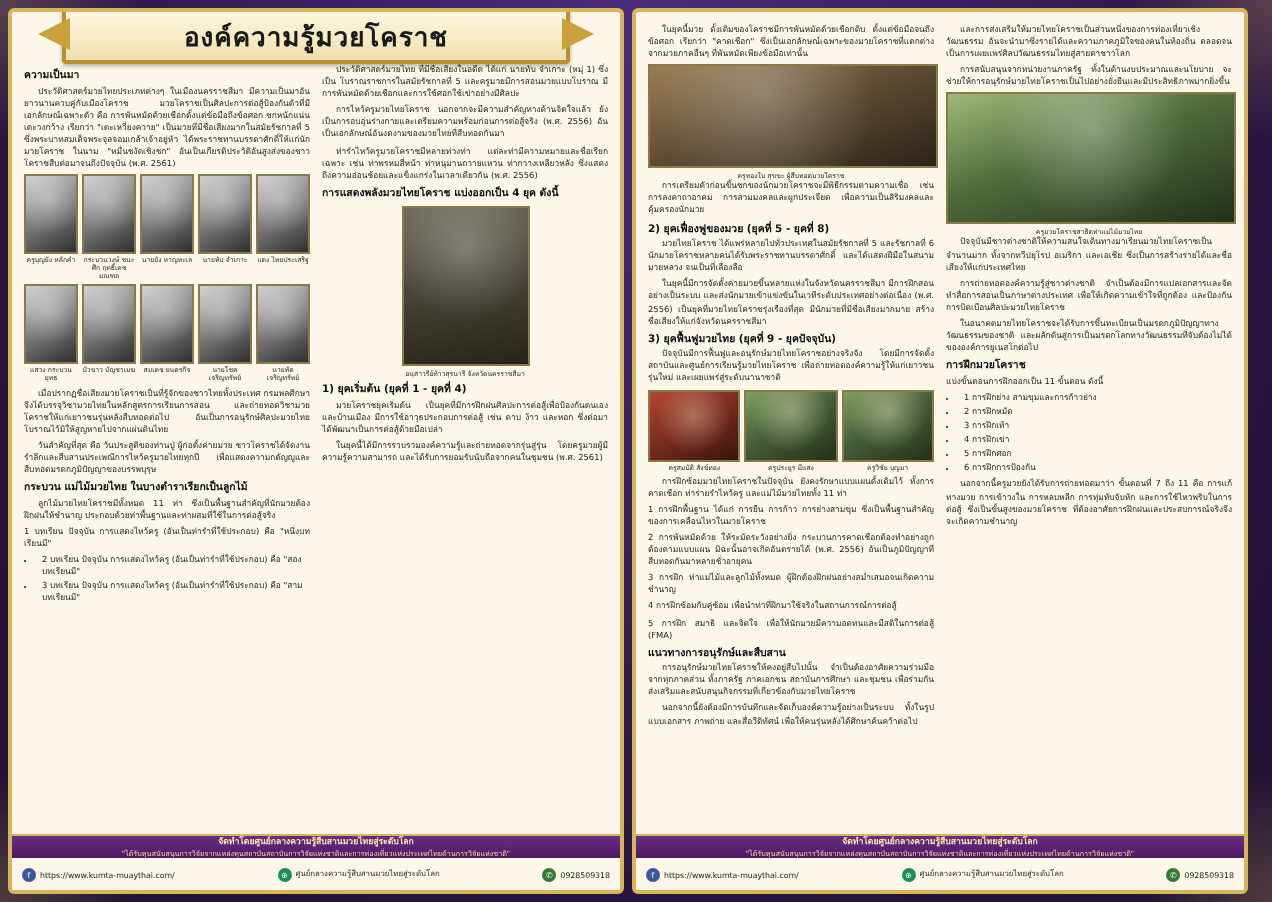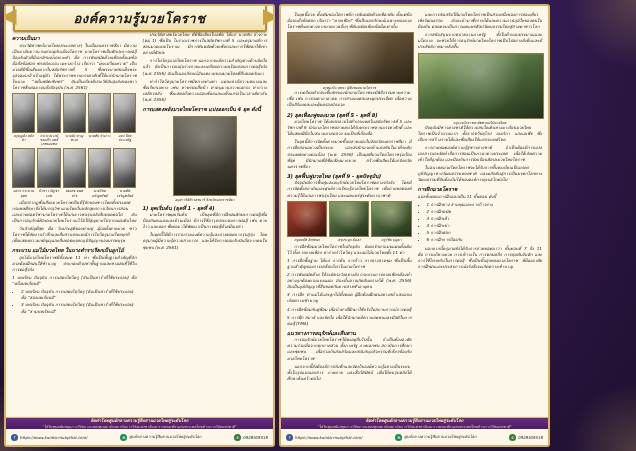--- a/index.html
+++ b/index.html
@@ -24,28 +24,27 @@
     background:radial-gradient(circle at 0 0, rgba(255,215,120,.22), rgba(255,215,120,0) 70%);
     pointer-events:none;
   }
   .corner.tl{left:0;top:0;}
   .corner.tr{right:0;top:0;transform:scaleX(-1);}
   .corner.bl{left:0;bottom:0;transform:scaleY(-1);}
   .corner.br{right:0;bottom:0;transform:scale(-1,-1);}
 
   .panel{
     position:relative;
-    width:271px;
+    width:308px;
     background:#fdf7ea;
     border:2px solid #d8b45a;
     border-radius:3px;
     box-sizing:border-box;
     padding:5px 6px 34px 6px;
     overflow:hidden;
-    font-style:italic;
   }
   .panel.left{padding-top:26px;}
   .panel.right{padding-top:6px;}
 
   
   .title-banner{
     position:absolute;
     left:50%;top:-2px;transform:translateX(-50%);
     width:250px;height:24px;
     background:linear-gradient(#fff8e0,#f0dfae);

